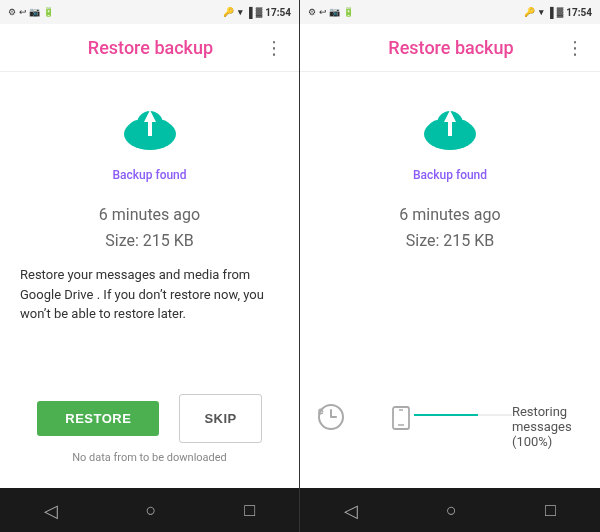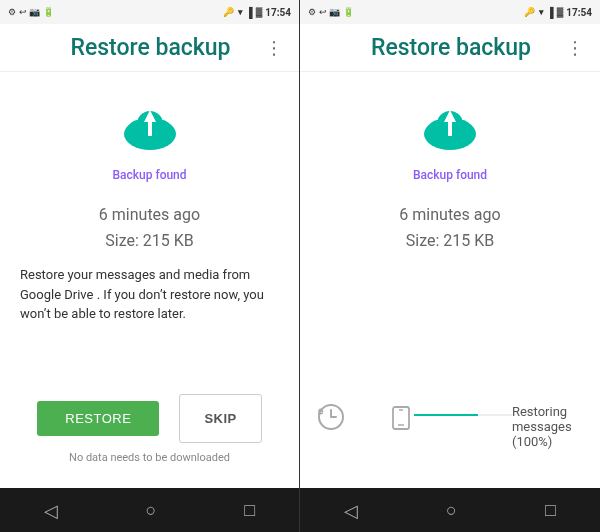--- a/index.html
+++ b/index.html
@@ -64,22 +64,22 @@
       height: 48px;
       background: #fff;
       display: flex;
       align-items: center;
       justify-content: space-between;
       padding: 0 16px;
       border-bottom: 1px solid #eee;
     }
 
     .app-title {
-      font-size: 23px;
-      color: #0f766e;
+      font-size: 18px;
+      color: #ec4899;
       font-weight: 500;
       flex: 1;
       text-align: center;
     }
 
     .menu-dots {
       font-size: 18px;
       color: #666;
       cursor: pointer;
       line-height: 1;
@@ -139,21 +139,21 @@
       margin-top: auto;
       margin-bottom: 8px;
     }
 
     .btn-restore {
       background: #4caf50;
       color: #fff;
       border: none;
       padding: 10px 28px;
       font-size: 13px;
-      font-weight: normal;
+      font-weight: bold;
       border-radius: 3px;
       letter-spacing: 0.5px;
       cursor: pointer;
       text-transform: uppercase;
     }
 
     .btn-skip {
       background: #fff;
       color: #555;
       border: 1px solid #ccc;
@@ -302,21 +302,21 @@
 
       <p class="restore-description">Restore your messages and media from Google Drive . If you don’t restore now, you won’t be able to restore later.</p>
 
       <div class="spacer-top"></div>
 
       <div class="button-row">
         <button class="btn-restore">RESTORE</button>
         <button class="btn-skip">SKIP</button>
       </div>
 
-      <span class="no-download-label">No data needs to be downloaded</span>
+      <span class="no-download-label">No data from to be downloaded</span>
 
     </div>
 
     <div class="nav-bar">
       <span class="nav-icon">◁</span>
       <span class="nav-icon">○</span>
       <span class="nav-icon">□</span>
     </div>
 
   </div>

